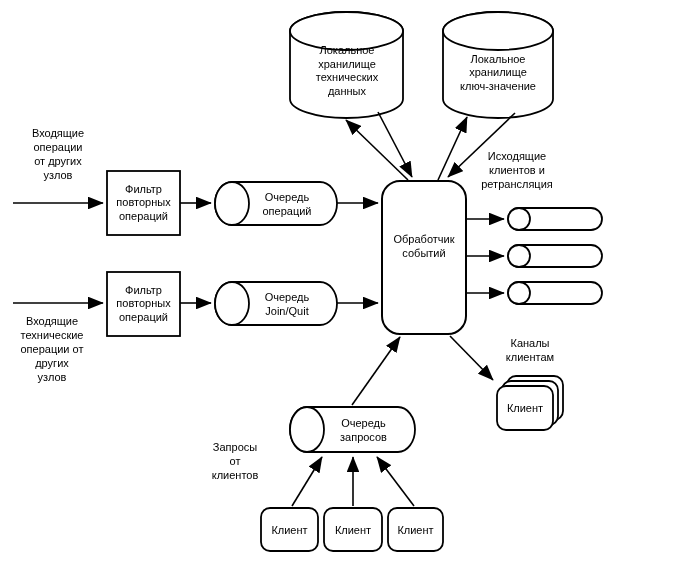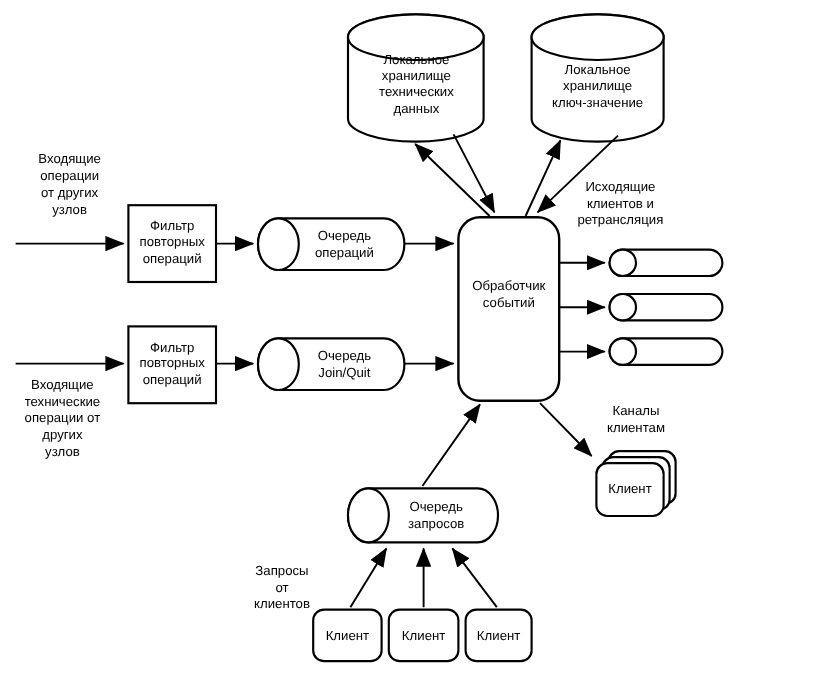--- a/index.html
+++ b/index.html
@@ -137,17 +137,17 @@
   <div class="lbl" style="left:8px;top:311px;width:88px;height:76px;">Входящие
 технические
 операции от
 других
 узлов</div>
   <div class="lbl" style="left:466px;top:147px;width:102px;height:46px;">Исходящие
 клиентов и
 ретрансляция</div>
   <div class="lbl" style="left:492px;top:334px;width:76px;height:32px;">Каналы
 клиентам</div>
-  <div class="lbl" style="left:198px;top:467px;width:74px;height:46px;">Запросы
+  <div class="lbl" style="left:198px;top:438px;width:74px;height:46px;">Запросы
 от
 клиентов</div>
 
 </div>
 
 </body></html>

